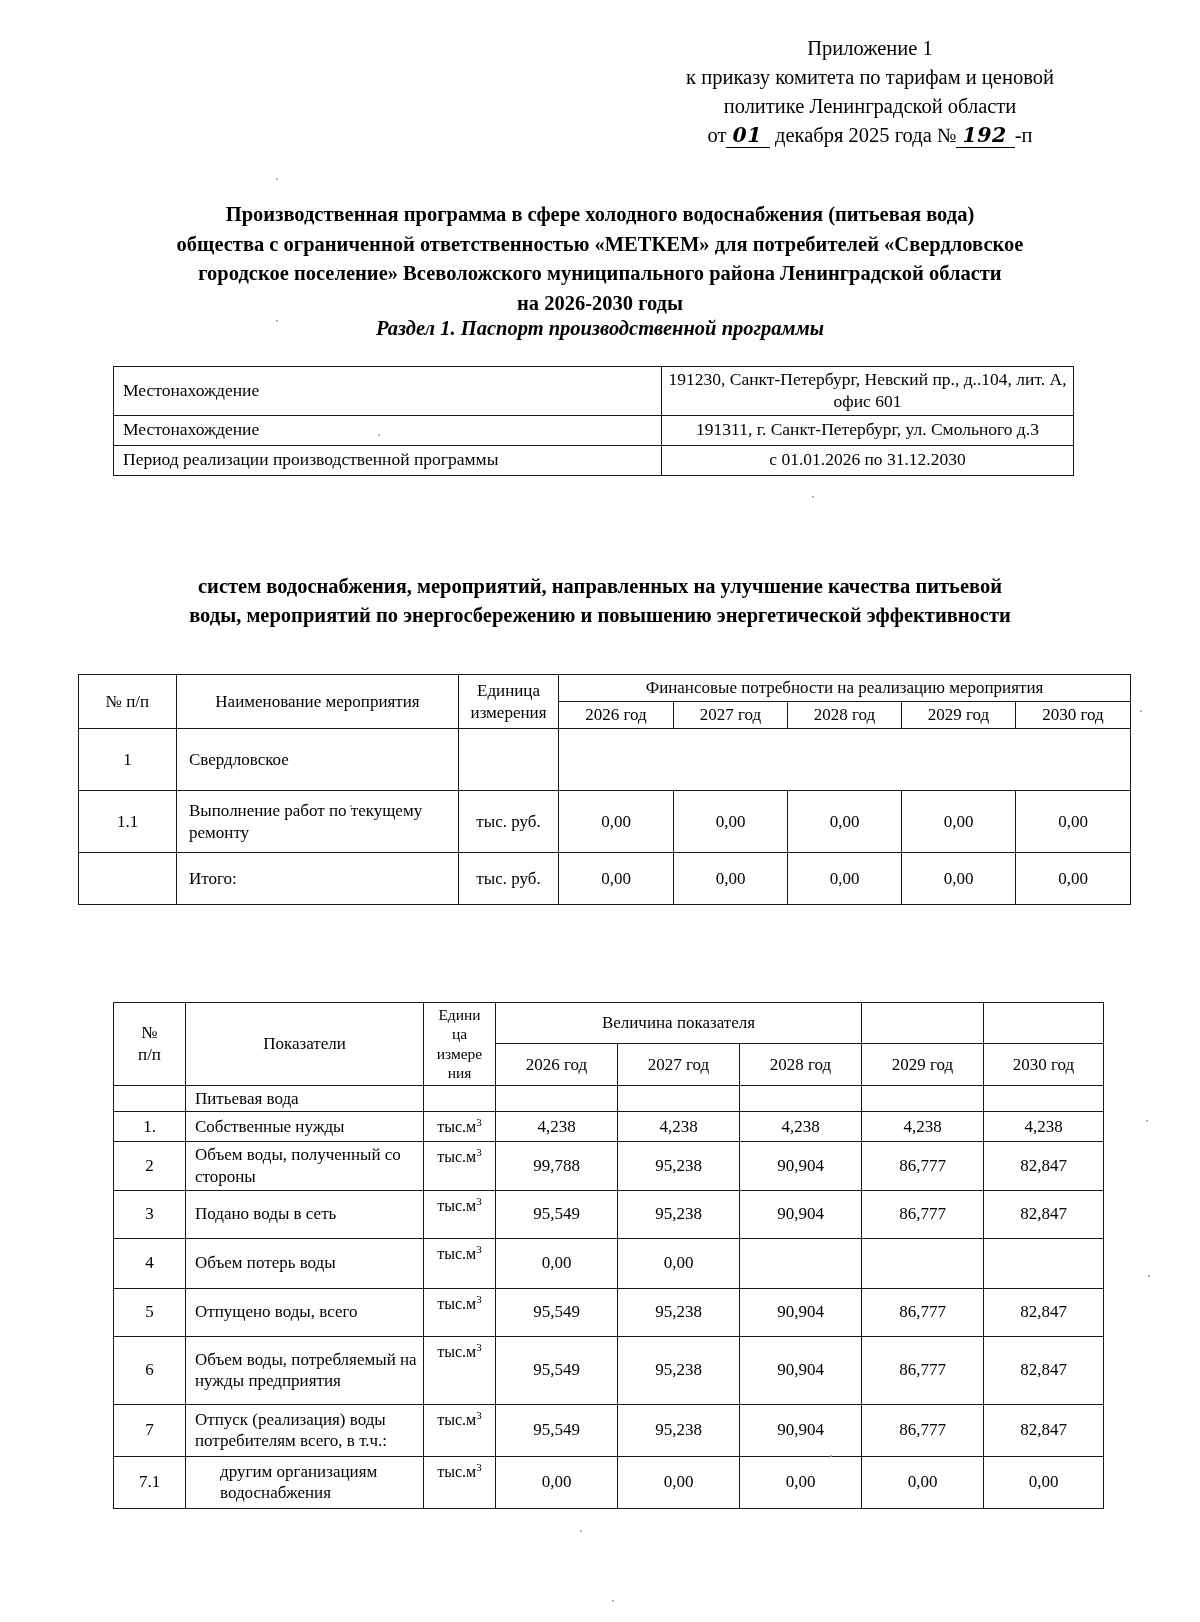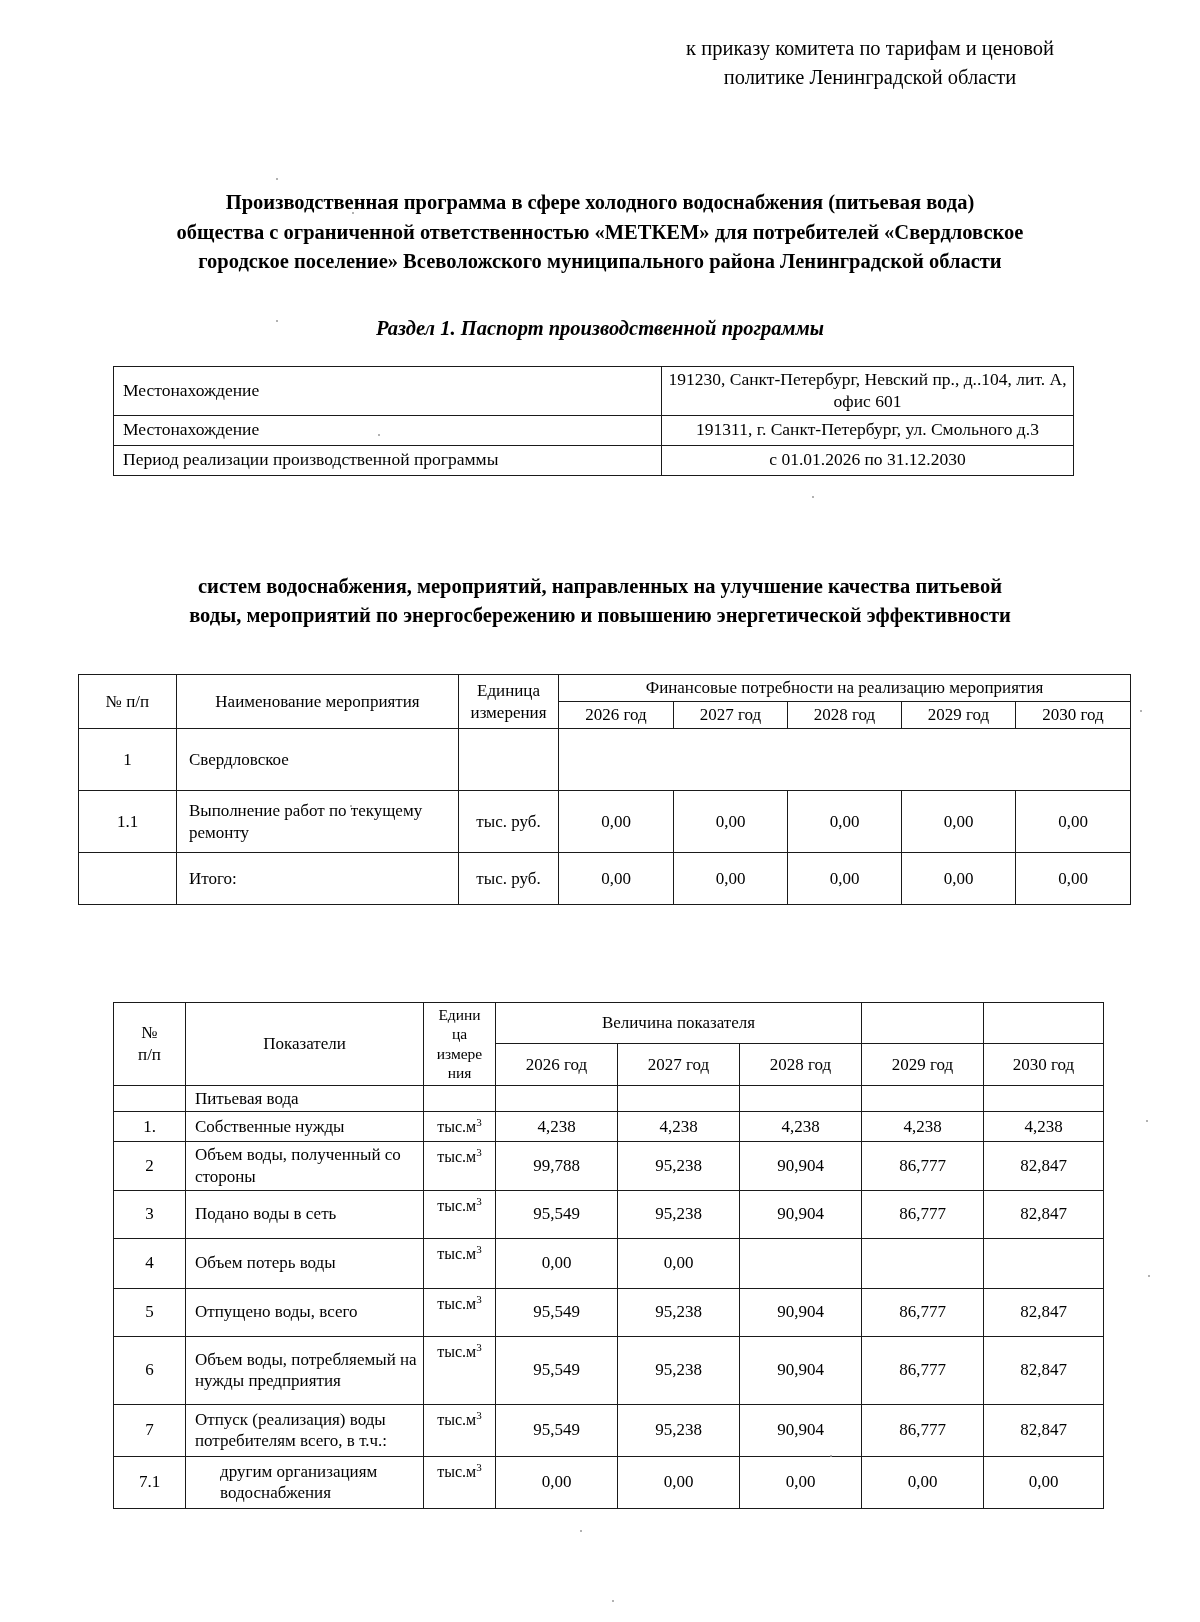--- a/index.html
+++ b/index.html
@@ -42,21 +42,21 @@
     font-style: italic;
     font-weight: bold;
     border-bottom: 1.5px solid #000;
     padding: 0 8px 0 6px;
     letter-spacing: 0.5px;
   }
 
   
   .doc-title {
     position: absolute;
-    top: 188px;
+    top: 200px;
     left: 110px;
     width: 980px;
     text-align: center;
     font-weight: bold;
     font-size: 20.5px;
     line-height: 1.45;
   }
   .doc-title .t-line { display: block; }
 
   
@@ -157,28 +157,36 @@
     background: #999;
     border-radius: 50%;
   }
 </style>
 </head>
 <body>
 
 <div class="page">
 
   <div class="appendix">
+    <div class="line ln-1">Приложение 1</div>
     <div class="line">к приказу комитета по тарифам и ценовой</div>
     <div class="line">политике Ленинградской области</div>
+    <div class="line date-line">
+      <span>от</span><span class="hand">01</span>
+      <span>декабря</span>
+      <span>2025 года</span>
+      <span>№</span><span class="hand">192</span><span>-п</span>
+    </div>
   </div>
 
   <div class="doc-title">
     <span class="t-line">Производственная программа  в сфере холодного водоснабжения (питьевая вода)</span>
     <span class="t-line">общества с  ограниченной ответственностью «МЕТКЕМ»  для потребителей «Свердловское</span>
     <span class="t-line">городское поселение» Всеволожского муниципального района Ленинградской области</span>
+    <span class="t-line">на 2026-2030 годы</span>
   </div>
 
   <div class="section-heading" id="heading-1">Раздел 1. Паспорт производственной программы</div>
 
   <table id="table-passport">
     <colgroup>
       <col style="width:548px">
       <col style="width:412px">
     </colgroup>
     <tbody>

